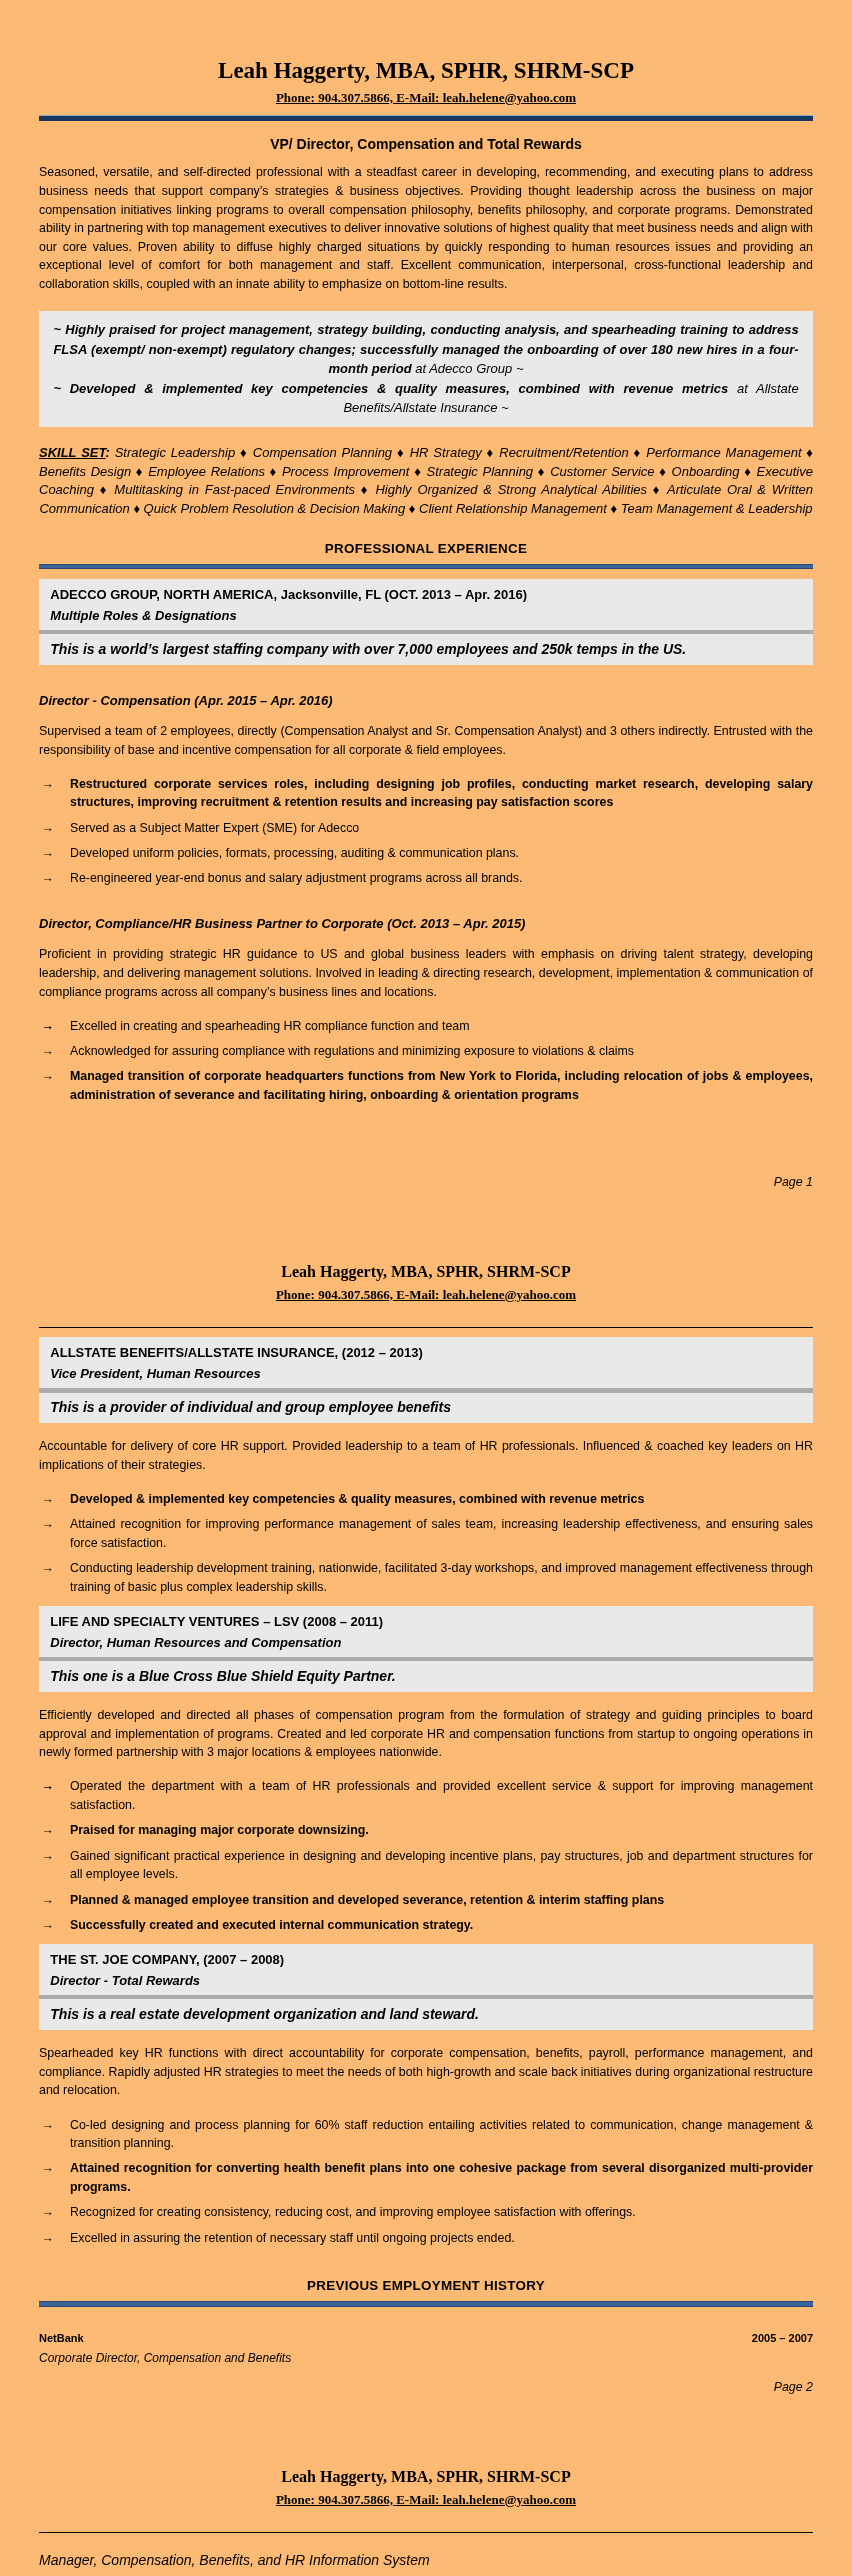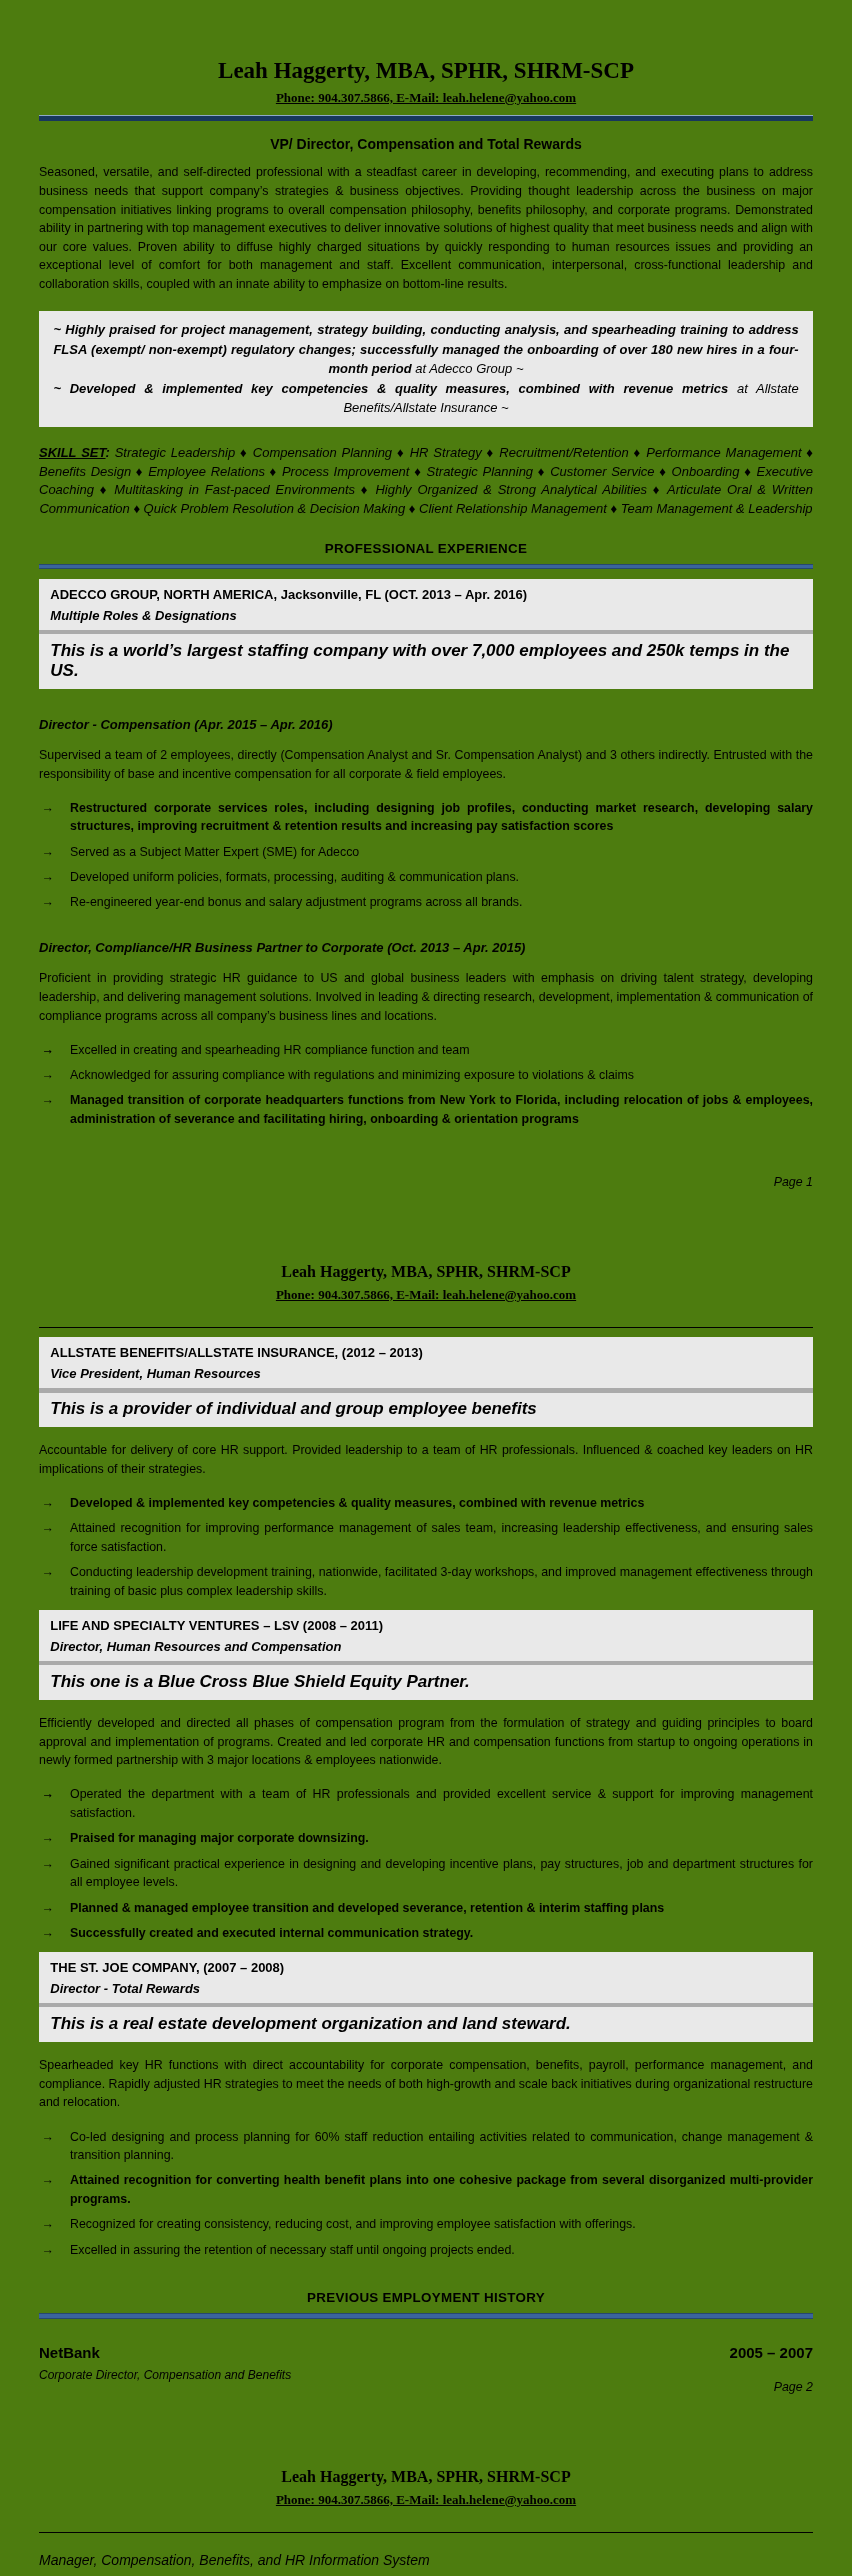--- a/index.html
+++ b/index.html
@@ -1,17 +1,17 @@
 <!DOCTYPE html>
 <html style="font-size:8.2px"><head>
 <meta charset="utf-8">
 <style>
   html,body{margin:0;padding:0;background:#ffffff;}
   body{width:852px;font-family:"Liberation Sans",sans-serif;color:#000;}
-  .page{position:relative;height:1205px;box-sizing:border-box;padding:58px 39px 0;overflow:hidden;background:#4d7c0f;}
+  .page{position:relative;height:1205px;box-sizing:border-box;padding:58px 39px 0;overflow:hidden;background:#fdba74;}
   .doc-title{font-family:"Liberation Serif",serif;font-weight:bold;text-align:center;line-height:1.15;}
   .t-big{font-size:23px;}
   .t-small{font-size:16px;}
   .doc-contact{font-family:"Liberation Serif",serif;font-weight:bold;text-align:center;font-size:13px;margin-top:5.2px;text-decoration:underline;}
   .rule-navy{margin-top:9.3px;height:4.6px;background:#17365D;border-top:1.5px solid #8EA9C8;}
   .rule-thin{margin-top:24px;height:1px;background:#000;}
   .rule-blue{height:3.6px;background:#3A649B;border-top:0.5px solid #27476F;border-bottom:0.5px solid #27476F;}
   .role-title{font-size:14px;font-weight:bold;text-align:center;margin-top:15.5px;}
   .para{font-size:12.4px;line-height:1.5;text-align:justify;}
   .summary{margin-top:11.3px;}
@@ -22,29 +22,29 @@
   .skills .label{font-weight:bold;text-decoration:underline;}
   .skills .colon{font-weight:bold;}
   .section-heading{font-size:13.4px;font-weight:bold;text-align:center;margin-top:21.6px;letter-spacing:0.3px;}
   .section-heading.mt-lg{margin-top:31px;}
   .rule-blue.after-heading{margin-top:8.2px;}
   .company-box{background:#E9E9E9;margin-top:9.3px;}
   .company-head{padding:8.2px 11.3px 7.2px;}
   .company-name{font-size:13px;font-weight:bold;}
   .company-role{font-size:13px;font-weight:bold;font-style:italic;margin-top:6.2px;}
   .company-sep{height:4.1px;background:#AAAAAA;}
-  .company-tag{padding:6.2px 11.3px 8.2px;font-size:17px;font-weight:bold;font-style:italic;}
+  .company-tag{padding:6.2px 11.3px 8.2px;font-size:14px;font-weight:bold;font-style:italic;}
   .sub-title{font-size:13px;font-weight:bold;font-style:italic;margin-top:28px;}
   .sub-para{margin-top:14.4px;}
   .bullets{margin:15.5px 0 0;padding:0;list-style:none;}
   .bullets li{position:relative;padding-left:31px;margin-bottom:6.7px;font-size:12.4px;line-height:1.5;text-align:justify;}
   .bullets li .arrow{position:absolute;left:2.6px;top:0;font-weight:normal;font-style:normal;}
   .bullets li.b{font-weight:bold;}
   .page-label{position:absolute;right:39px;bottom:16px;font-size:12.4px;font-style:italic;}
-  .prev-entry{display:flex;justify-content:space-between;font-size:15px;font-weight:bold;margin-top:25px;}
+  .prev-entry{display:flex;justify-content:space-between;font-size:11px;font-weight:bold;margin-top:25px;}
   .prev-role{font-size:12px;font-style:italic;margin-top:7.2px;}
   .cont-role{font-size:14px;font-style:italic;margin-top:19.6px;}
 </style>
 </head>
 <body>
 
 <div class="page page1">
   <div class="doc-title t-big">Leah Haggerty, MBA, SPHR, SHRM-SCP</div>
   <div class="doc-contact">Phone: 904.307.5866, E-Mail: leah.helene@yahoo.com</div>
   <div class="rule-navy"></div>

